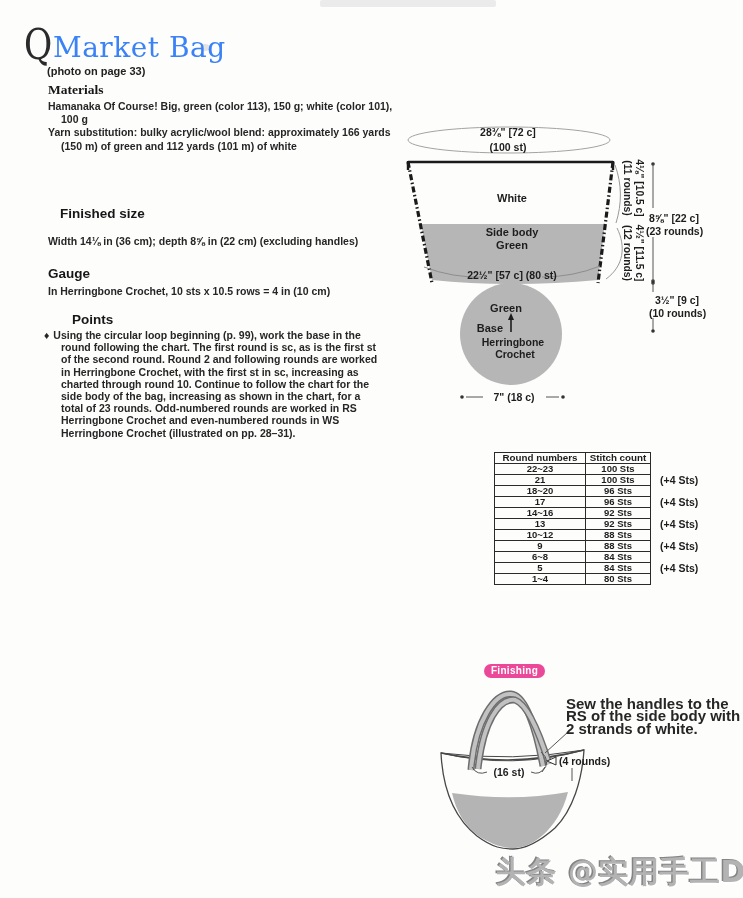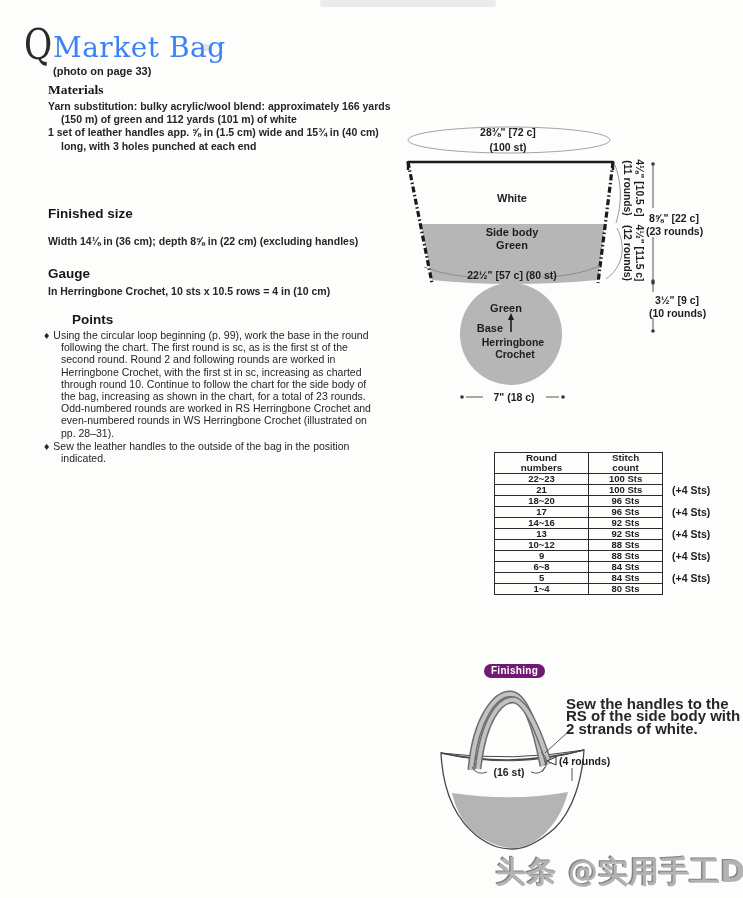--- a/index.html
+++ b/index.html
@@ -7,75 +7,74 @@
     width:743px;height:898px;position:relative;overflow:hidden;
     background:#fdfdfc;font-family:"Liberation Sans",sans-serif;color:#222;
   }
   .abs{position:absolute;}
   
   .scan-band{left:320px;top:0;width:176px;height:7px;background:#ebebeb;border-radius:2px;}
   .smudge{left:200px;top:44px;width:10px;height:7px;background:#e3e3e3;border-radius:50%;}
   
   .qletter{left:24px;top:24px;font-family:"DejaVu Serif",serif;font-size:42px;line-height:42px;color:#2b2b2b;transform:scaleX(.82);transform-origin:left top;}
   .title{left:53px;top:31px;font-family:"DejaVu Serif",serif;font-size:28px;color:#3b82f6;letter-spacing:.5px;}
-  .photonote{left:53px;top:65px;font-size:11px;font-weight:bold;color:#222;}
+  .photonote{left:47px;top:65px;font-size:11px;font-weight:bold;color:#222;}
   
   .h{font-size:13.5px;font-weight:bold;color:#161616;}
   .txt{font-size:10.5px;font-weight:bold;line-height:13.2px;color:#262626;}
   .hang{padding-left:13px;text-indent:-13px;}
   .mat-items{left:48px;top:100px;width:352px;}
   .pts{left:44px;top:329px;width:336px;}
-  .pt{font-size:10.5px;font-weight:normal;line-height:12.2px;color:#262626;padding-left:17px;text-indent:-17px;margin-bottom:1px;}
+  .pt{font-size:10.5px;font-weight:bold;line-height:12.2px;color:#262626;padding-left:17px;text-indent:-17px;margin-bottom:1px;}
   .dia{margin-right:4px;}
   
   svg{font-family:"Liberation Sans",sans-serif;}
   svg text{font-weight:bold;fill:#1d1d1d;}
   
   .tablebox{left:494px;top:452px;}
   .tabletitle{font-size:11px;font-weight:bold;color:#161616;margin-bottom:8px;}
   table.st{border-collapse:collapse;font-size:9.5px;font-weight:bold;color:#1d1d1d;}
-  table.st th,table.st td{border:1px solid #2a2a2a;padding:0 15px;height:10px;line-height:10px;text-align:center;}
+  table.st th,table.st td{border:1px solid #2a2a2a;padding:0 3px;height:10px;line-height:10px;text-align:center;}
   table.st th{font-size:9.8px;}
   table.st th.c1,table.st td.c1{width:84px;}
   table.st th.c2,table.st td.c2{width:58px;}
   table.st td.ann{border:none;background:transparent;text-align:left;padding-left:9px;font-size:10.5px;white-space:nowrap;min-width:55px;}
   
-  .badge{left:484px;top:664px;width:61px;height:14px;background:#701a75;border-radius:8px;color:#fff;font-size:10px;font-weight:bold;text-align:center;line-height:14px;letter-spacing:.3px;}
+  .badge{left:484px;top:664px;width:61px;height:14px;background:#ec4899;border-radius:8px;color:#fff;font-size:10px;font-weight:bold;text-align:center;line-height:14px;letter-spacing:.3px;}
   .finnote{left:566px;top:698px;font-size:15px;font-weight:bold;line-height:12.3px;color:#262626;white-space:nowrap;}
   
   .watermark{left:496px;top:852px;font-size:30px;font-weight:bold;letter-spacing:.5px;color:#b3b3b3;
     text-shadow:-1.5px -1.5px 0 #848484, 1.5px 1.5px 0 #ffffff;
     font-family:"DejaVu Sans",sans-serif;white-space:nowrap;}
 </style>
 </head>
 <body>
 
 <div class="abs scan-band"></div>
 <div class="abs smudge"></div>
 
 <div class="abs qletter">Q</div>
 <div class="abs title">Market Bag</div>
 <div class="abs photonote">(photo on page 33)</div>
 
 <div class="abs h" style="left:48px;top:82px;font-family:Liberation Serif, serif;">Materials</div>
 <div class="abs mat-items">
+  <div class="txt hang">Hamanaka Of Course! Big, green (color 113), 150 g; white (color 101), 100 g</div>
   <div class="txt hang">Yarn substitution: bulky acrylic/wool blend: approximately 166 yards (150 m) of green and 112 yards (101 m) of white</div>
-  <div class="txt hang">1 set of leather handles app. ⅝ in (1.5 cm) wide and 15¾ in (40 cm) long, with 3 holes punched at each end</div>
-</div>
-
-<div class="abs h" style="left:48px;top:206px;">Finished size</div>
+</div>
+
+<div class="abs h" style="left:60px;top:206px;">Finished size</div>
 <div class="abs txt hang" style="left:48px;top:226px;width:330px;margin-top:9px;">Width 14⅛ in (36 cm); depth 8⅝ in (22 cm) (excluding handles)</div>
 
 <div class="abs h" style="left:48px;top:266px;">Gauge</div>
 <div class="abs txt" style="left:48px;top:285px;width:345px;">In Herringbone Crochet, 10 sts x 10.5 rows = 4 in (10 cm)</div>
 
 <div class="abs h" style="left:48px;top:312px;padding-left:24px;">Points</div>
 <div class="abs pts">
   <div class="pt"><span class="dia">♦</span><span>Using the circular loop beginning (p. 99), work the base in the round following the chart. The first round is sc, as is the first st of the second round. Round 2 and following rounds are worked in Herringbone Crochet, with the first st in sc, increasing as charted through round 10. Continue to follow the chart for the side body of the bag, increasing as shown in the chart, for a total of 23 rounds. Odd-numbered rounds are worked in RS Herringbone Crochet and even-numbered rounds in WS Herringbone Crochet (illustrated on pp. 28–31).</span></div>
-  <div class="pt"><span class="dia">♦</span><span>Sew the leather handles to the outside of the bag in the position indicated.</span></div>
 </div>
 
 <svg class="abs" style="left:393px;top:116px;" width="350" height="300" viewBox="0 0 350 300">
 
   <ellipse cx="116" cy="24" rx="101" ry="13" fill="none" stroke="#a3a3a3" stroke-width="1"></ellipse>
   <text x="115" y="20" font-size="10.5" text-anchor="middle">28⅜" [72 c]</text>
   <text x="115" y="35" font-size="10.5" text-anchor="middle">(100 st)</text>
 
   <polygon points="15,46 220,46 212,108 28,108" fill="#fdfdfc"></polygon>
   <path d="M28,108 L212,108 L205,164 Q119,172 39,164 Z" fill="#b6b6b6"></path>

